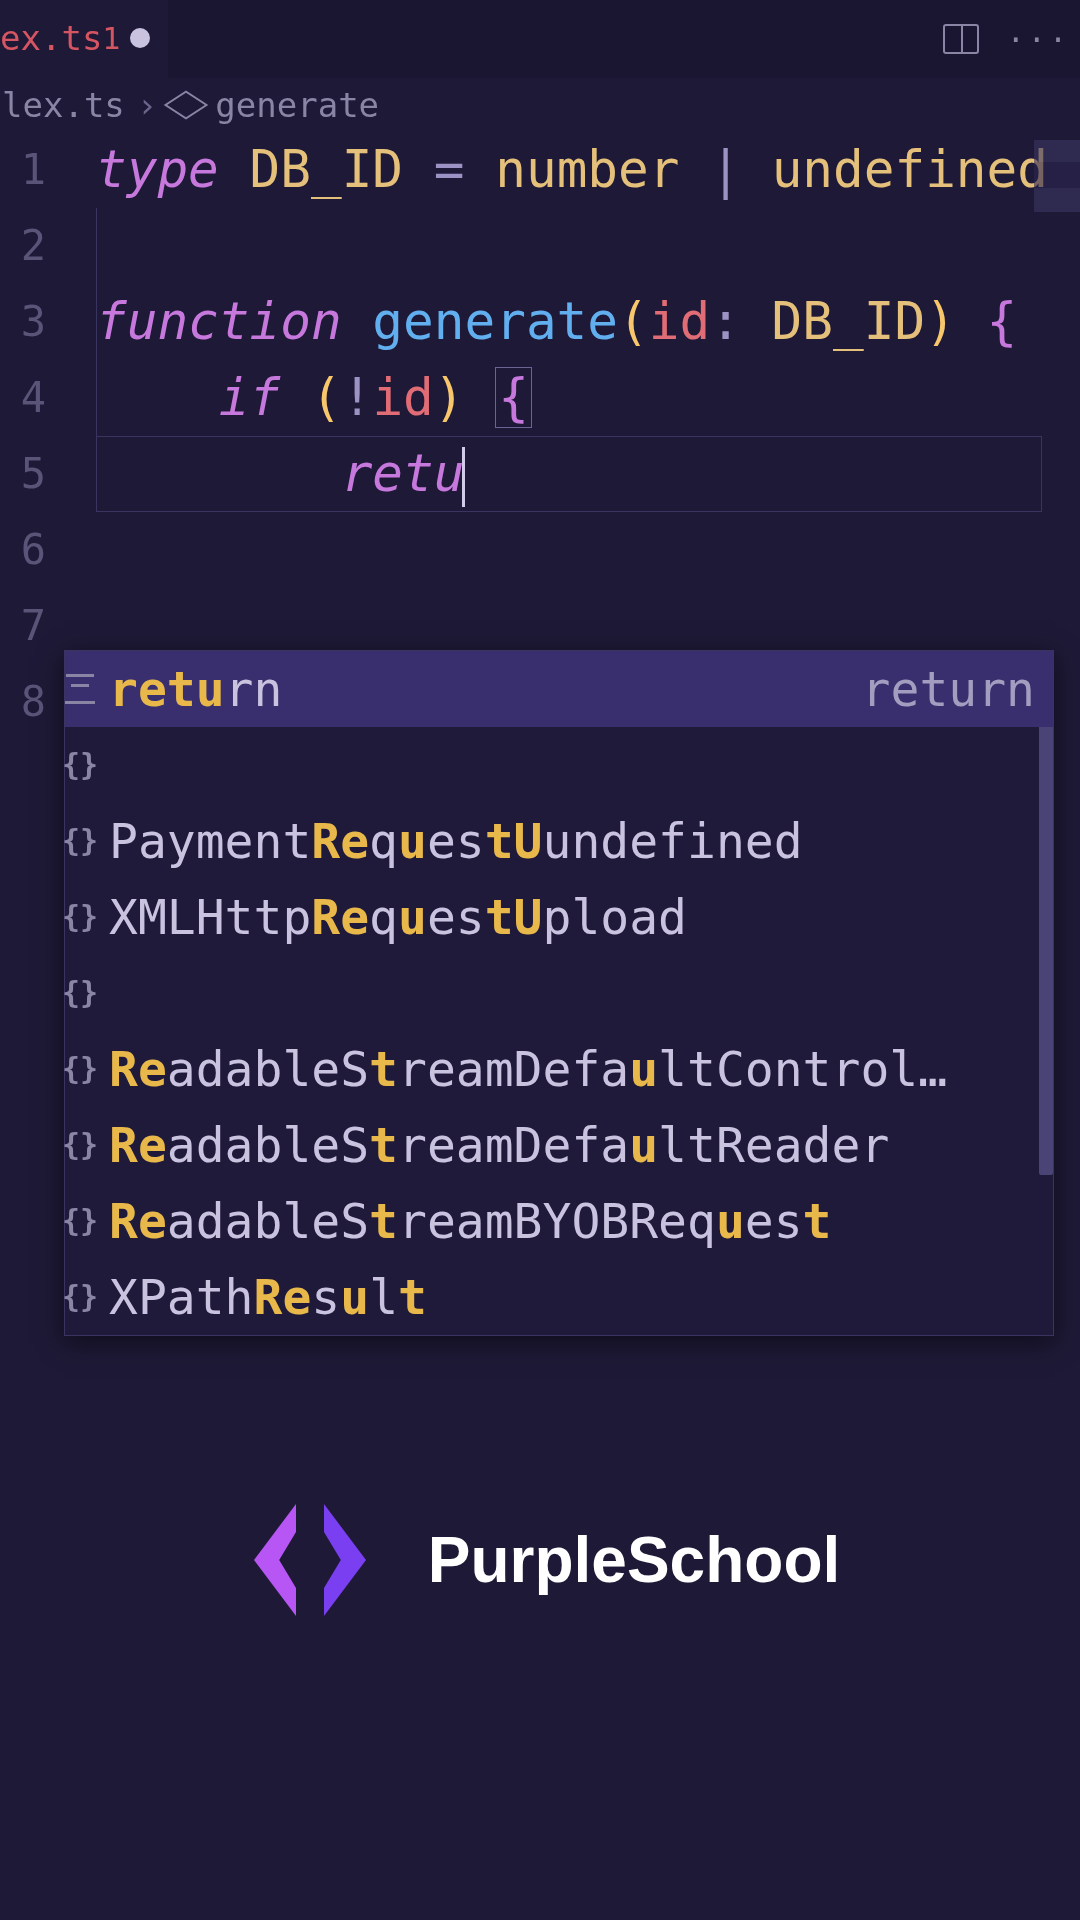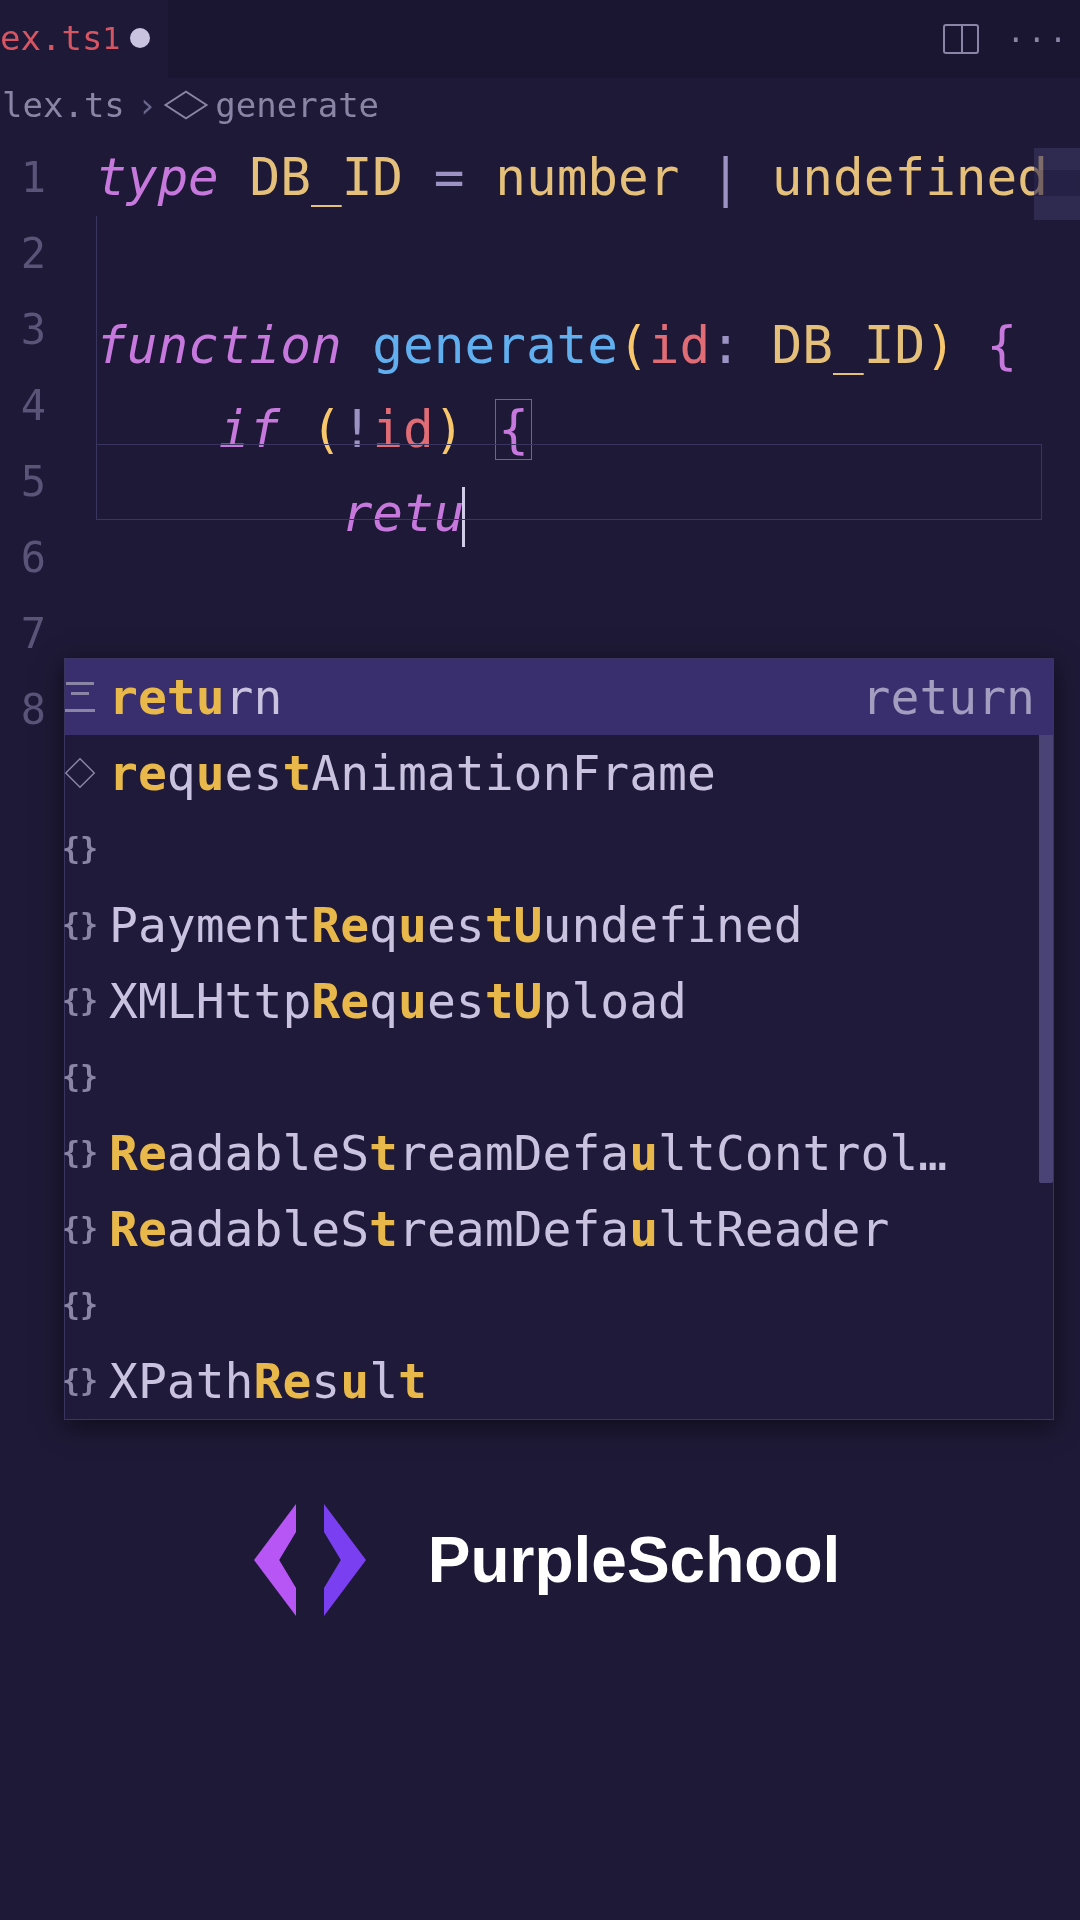--- a/index.html
+++ b/index.html
@@ -111,21 +111,21 @@
     top: 0;
     width: 60px;
     text-align: right;
     color: #5a5578;
     font-size: 42px;
   }
   .gutter .ln { height: 76px; padding-right: 14px; }
   .code {
     margin-left: 96px;
   }
-  .code .line { height: 76px; white-space: pre; margin-top: 8px; }
+  .code .line { height: 76px; white-space: pre; }
   .tk-kw { color: #c678dd; font-style: italic; }
   .tk-type { color: #e5c07b; }
   .tk-op { color: #9c93c4; }
   .tk-fn { color: #61afef; }
   .tk-punc { color: #f8c76c; }
   .tk-param { color: #e06c75; }
   .tk-brace { color: #c678dd; }
   .tk-brace-hl {
     color: #c678dd;
     border: 1px solid #6b6595;
@@ -286,24 +286,20 @@
   </div>
 
   <div class="autocomplete" id="ac">
     <div class="ac-scrollbar"></div>
   <div class="ac-row selected">
         <div class="ac-icon keyword"></div>
         <div class="ac-label"><span class="m">retu</span><span>rn</span></div>
         <div class="ac-hint">return</div>
       </div>
       <div class="ac-row">
-        <div class="ac-icon func"></div>
-        <div class="ac-label"><span class="m">re</span><span>q</span><span class="m">u</span><span>es</span><span class="m">t</span><span>AnimationFrame</span></div>
-      </div>
-      <div class="ac-row">
         <div class="ac-icon iface">{}</div>
       </div>
       <div class="ac-row">
         <div class="ac-icon iface">{}</div>
         <div class="ac-label"><span>Payment</span><span class="m">Re</span><span>q</span><span class="m">u</span><span>es</span><span class="m">t</span><span class="m">U</span><span>undefined</span></div>
       </div>
       <div class="ac-row">
         <div class="ac-icon iface">{}</div>
         <div class="ac-label"><span>XMLHttp</span><span class="m">Re</span><span>q</span><span class="m">u</span><span>es</span><span class="m">t</span><span class="m">U</span><span>pload</span></div>
       </div>
@@ -313,20 +309,21 @@
       <div class="ac-row">
         <div class="ac-icon iface">{}</div>
         <div class="ac-label"><span class="m">R</span><span class="m">e</span><span>adableS</span><span class="m">t</span><span>reamDefa</span><span class="m">u</span><span>ltControl…</span></div>
       </div>
       <div class="ac-row">
         <div class="ac-icon iface">{}</div>
         <div class="ac-label"><span class="m">R</span><span class="m">e</span><span>adableS</span><span class="m">t</span><span>reamDefa</span><span class="m">u</span><span>ltReader</span></div>
       </div>
       <div class="ac-row">
         <div class="ac-icon iface">{}</div>
+        <div class="ac-label"><span class="m">R</span><span class="m">e</span><span>adableS</span><span class="m">t</span><span>reamBYOBReq</span><span class="m">u</span><span>es</span><span class="m">t</span></div>
       </div>
       <div class="ac-row">
         <div class="ac-icon iface">{}</div>
         <div class="ac-label"><span>XPath</span><span class="m">R</span><span class="m">e</span><span>s</span><span class="m">u</span><span>l</span><span class="m">t</span></div>
       </div>
     </div>
 </div>
 
 <div class="logo-area">
   <div class="logo-mark">

